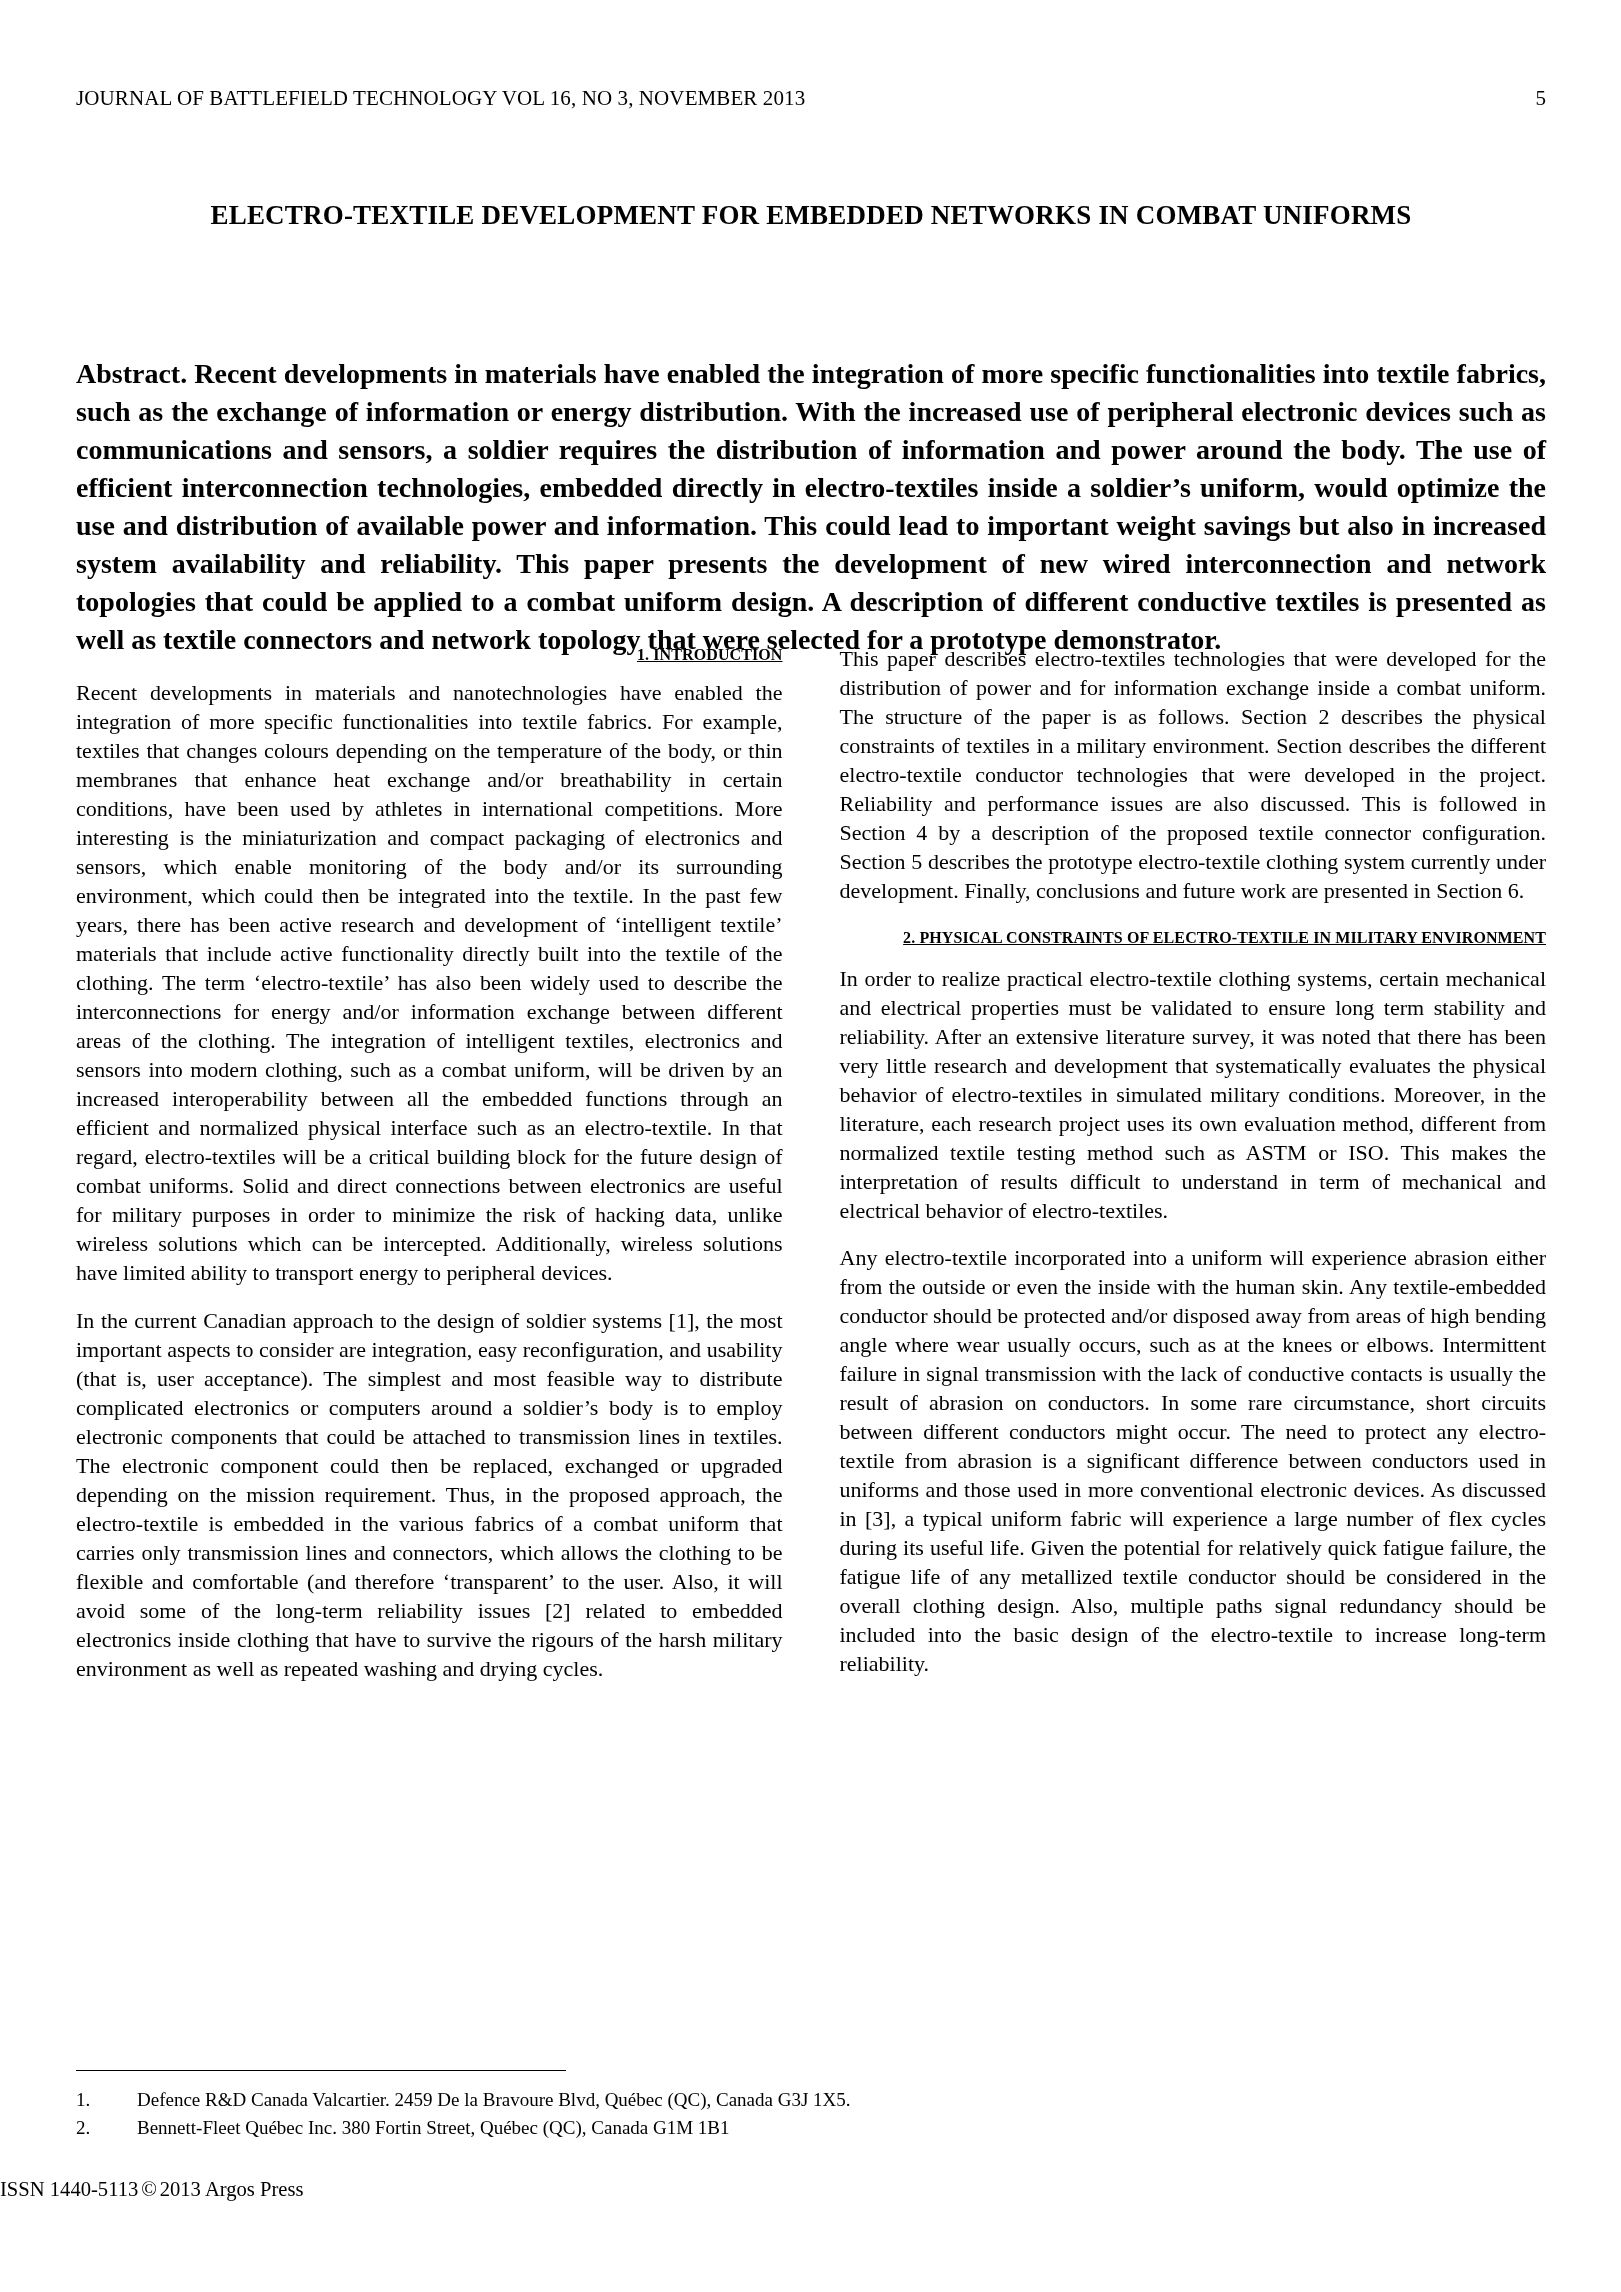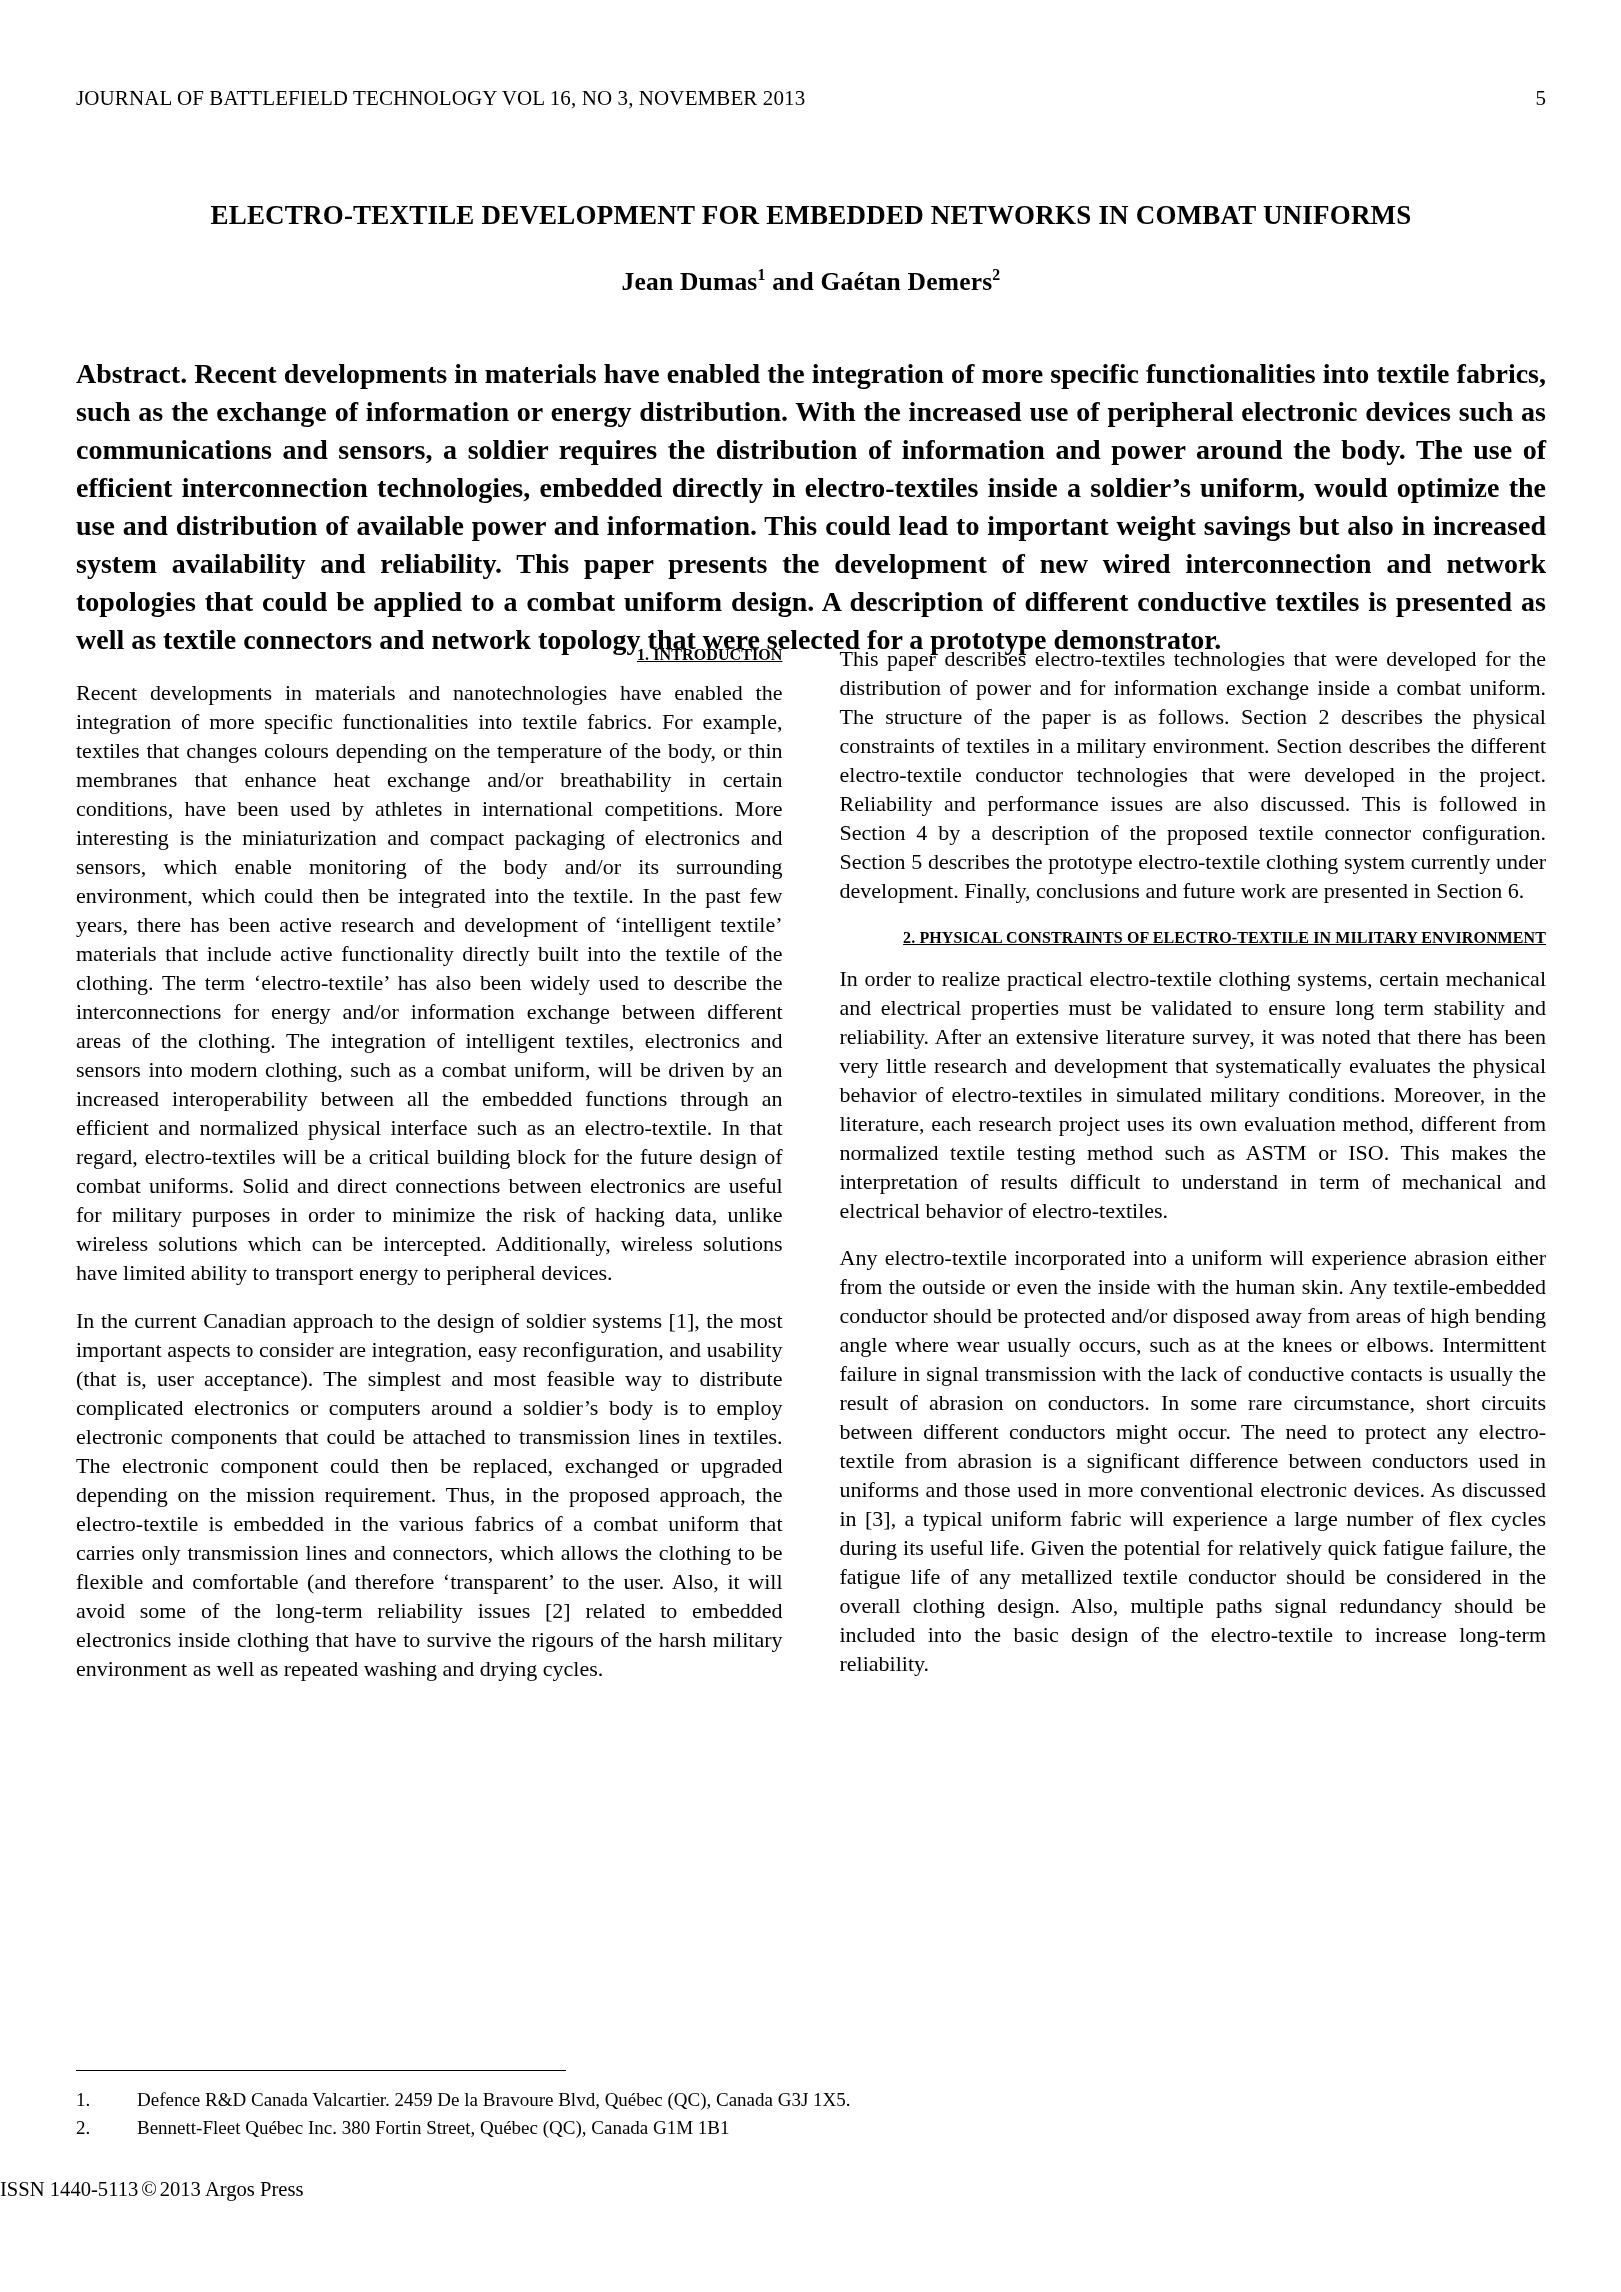--- a/index.html
+++ b/index.html
@@ -151,23 +151,20 @@
 
 <div class="page">
 
   <div class="running-head">
     <span class="journal-line">JOURNAL OF BATTLEFIELD TECHNOLOGY VOL 16, NO 3, NOVEMBER 2013</span>
     <span class="page-number">5</span>
   </div>
 
   <div class="title-block">
     <h1 class="paper-title">ELECTRO-TEXTILE DEVELOPMENT FOR EMBEDDED NETWORKS IN COMBAT UNIFORMS</h1>
-    <div class="authors">
-      <span>Jean Dumas</span><sup>1</sup><span> and </span><span>Gaétan Demers</span><sup>2</sup>
-    </div>
   </div>
 
   <div class="abstract">Abstract. Recent developments in materials have enabled the integration of more specific functionalities into textile fabrics, such as the exchange of information or energy distribution. With the increased use of peripheral electronic devices such as communications and sensors, a soldier requires the distribution of information and power around the body. The use of efficient interconnection technologies, embedded directly in electro-textiles inside a soldier’s uniform, would optimize the use and distribution of available power and information. This could lead to important weight savings but also in increased system availability and reliability. This paper presents the development of new wired interconnection and network topologies that could be applied to a combat uniform design. A description of different conductive textiles is presented as well as textile connectors and network topology that were selected for a prototype demonstrator.</div>
 
   <div class="columns">
 
     <div class="col">
       <h2 class="section-head">1. INTRODUCTION</h2>
       <p>Recent developments in materials and nanotechnologies have enabled the integration of more specific functionalities into textile fabrics. For example, textiles that changes colours depending on the temperature of the body, or thin membranes that enhance heat exchange and/or breathability in certain conditions, have been used by athletes in international competitions. More interesting is the miniaturization and compact packaging of electronics and sensors, which enable monitoring of the body and/or its surrounding environment, which could then be integrated into the textile. In the past few years, there has been active research and development of ‘intelligent textile’ materials that include active functionality directly built into the textile of the clothing. The term ‘electro-textile’ has also been widely used to describe the interconnections for energy and/or information exchange between different areas of the clothing. The integration of intelligent textiles, electronics and sensors into modern clothing, such as a combat uniform, will be driven by an increased interoperability between all the embedded functions through an efficient and normalized physical interface such as an electro-textile. In that regard, electro-textiles will be a critical building block for the future design of combat uniforms. Solid and direct connections between electronics are useful for military purposes in order to minimize the risk of hacking data, unlike wireless solutions which can be intercepted. Additionally, wireless solutions have limited ability to transport energy to peripheral devices.</p>
       <p class="tight">In the current Canadian approach to the design of soldier systems [1], the most important aspects to consider are integration, easy reconfiguration, and usability (that is, user acceptance). The simplest and most feasible way to distribute complicated electronics or computers around a soldier’s body is to employ electronic components that could be attached to transmission lines in textiles. The electronic component could then be replaced, exchanged or upgraded depending on the mission requirement. Thus, in the proposed approach, the electro-textile is embedded in the various fabrics of a combat uniform that carries only transmission lines and connectors, which allows the clothing to be flexible and comfortable (and therefore ‘transparent’ to the user. Also, it will avoid some of the long-term reliability issues [2] related to embedded electronics inside clothing that have to survive the rigours of the harsh military environment as well as repeated washing and drying cycles.</p>

